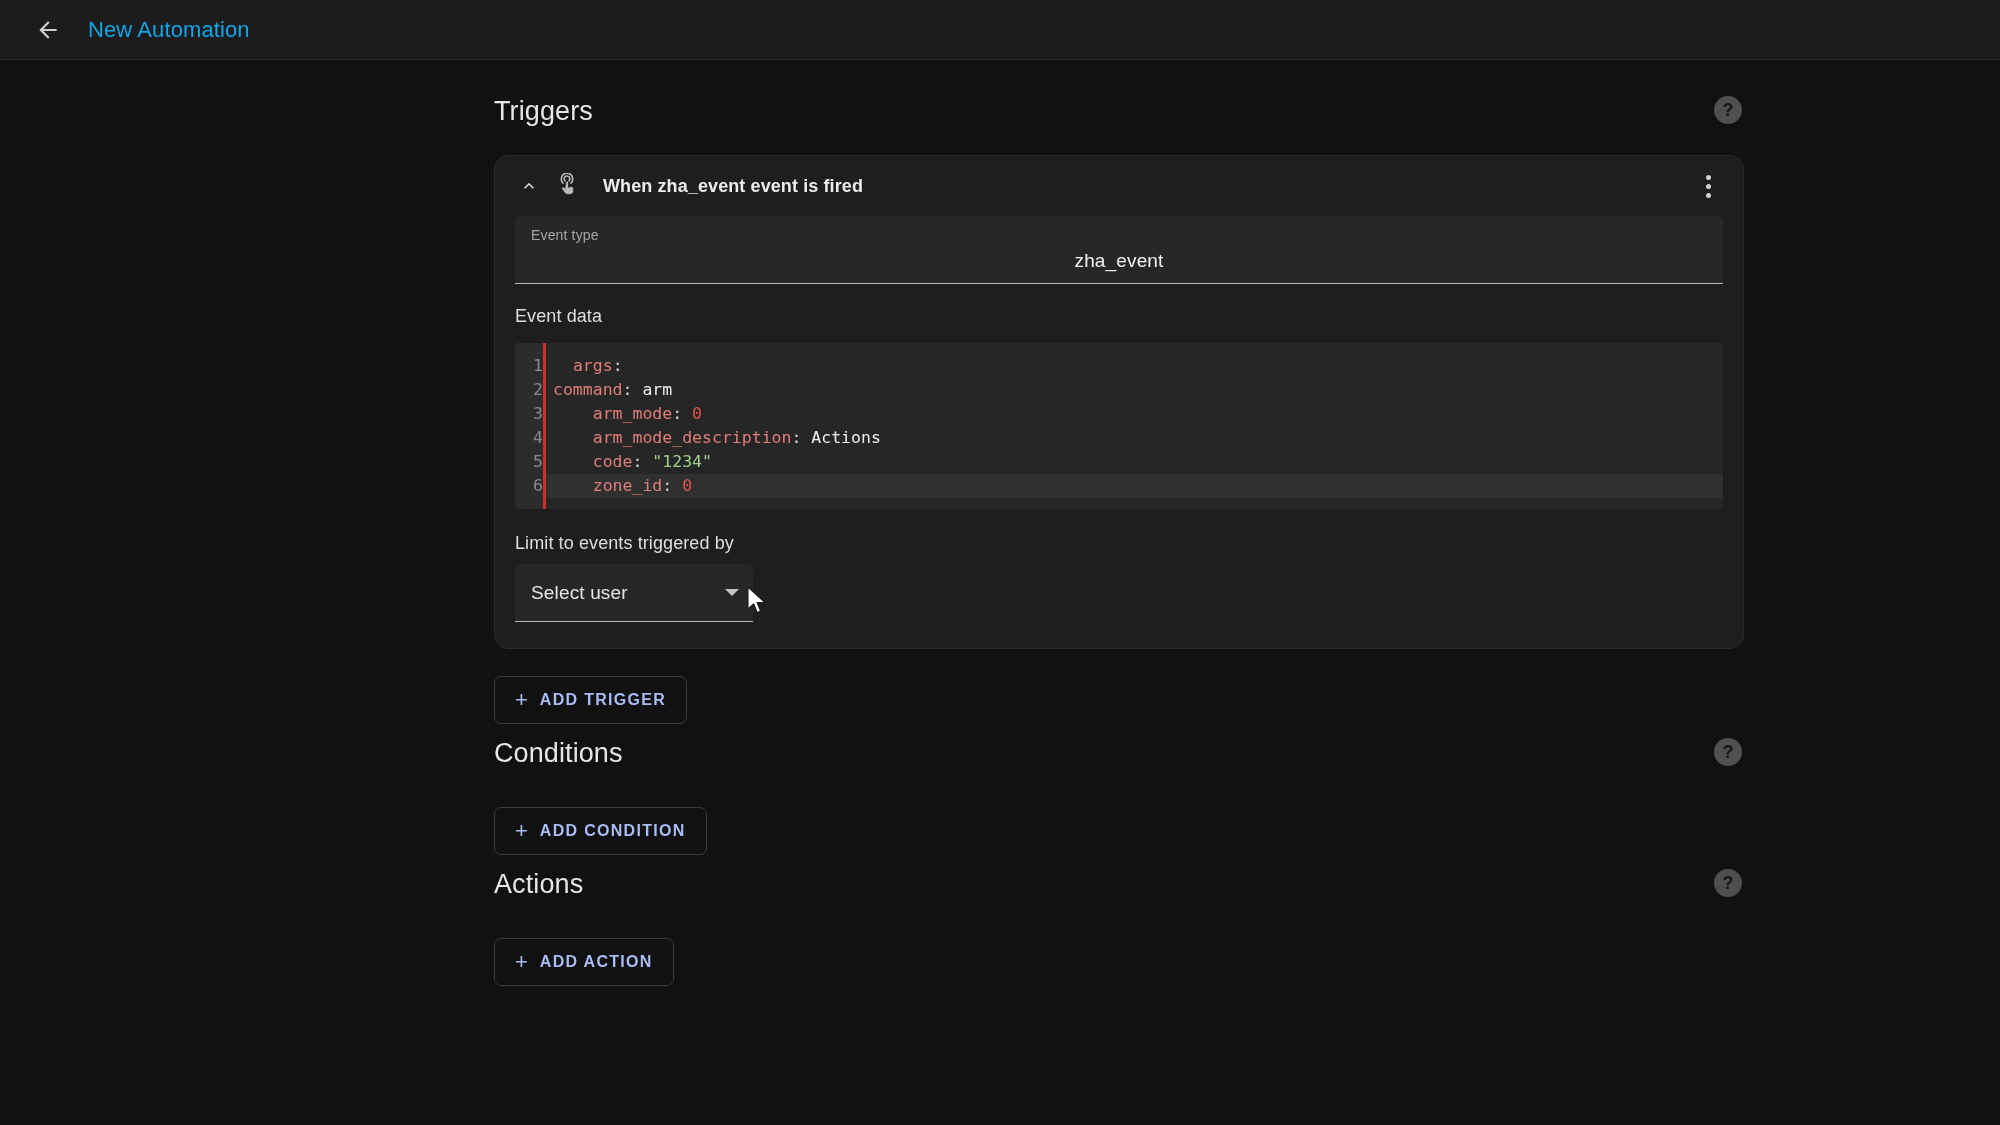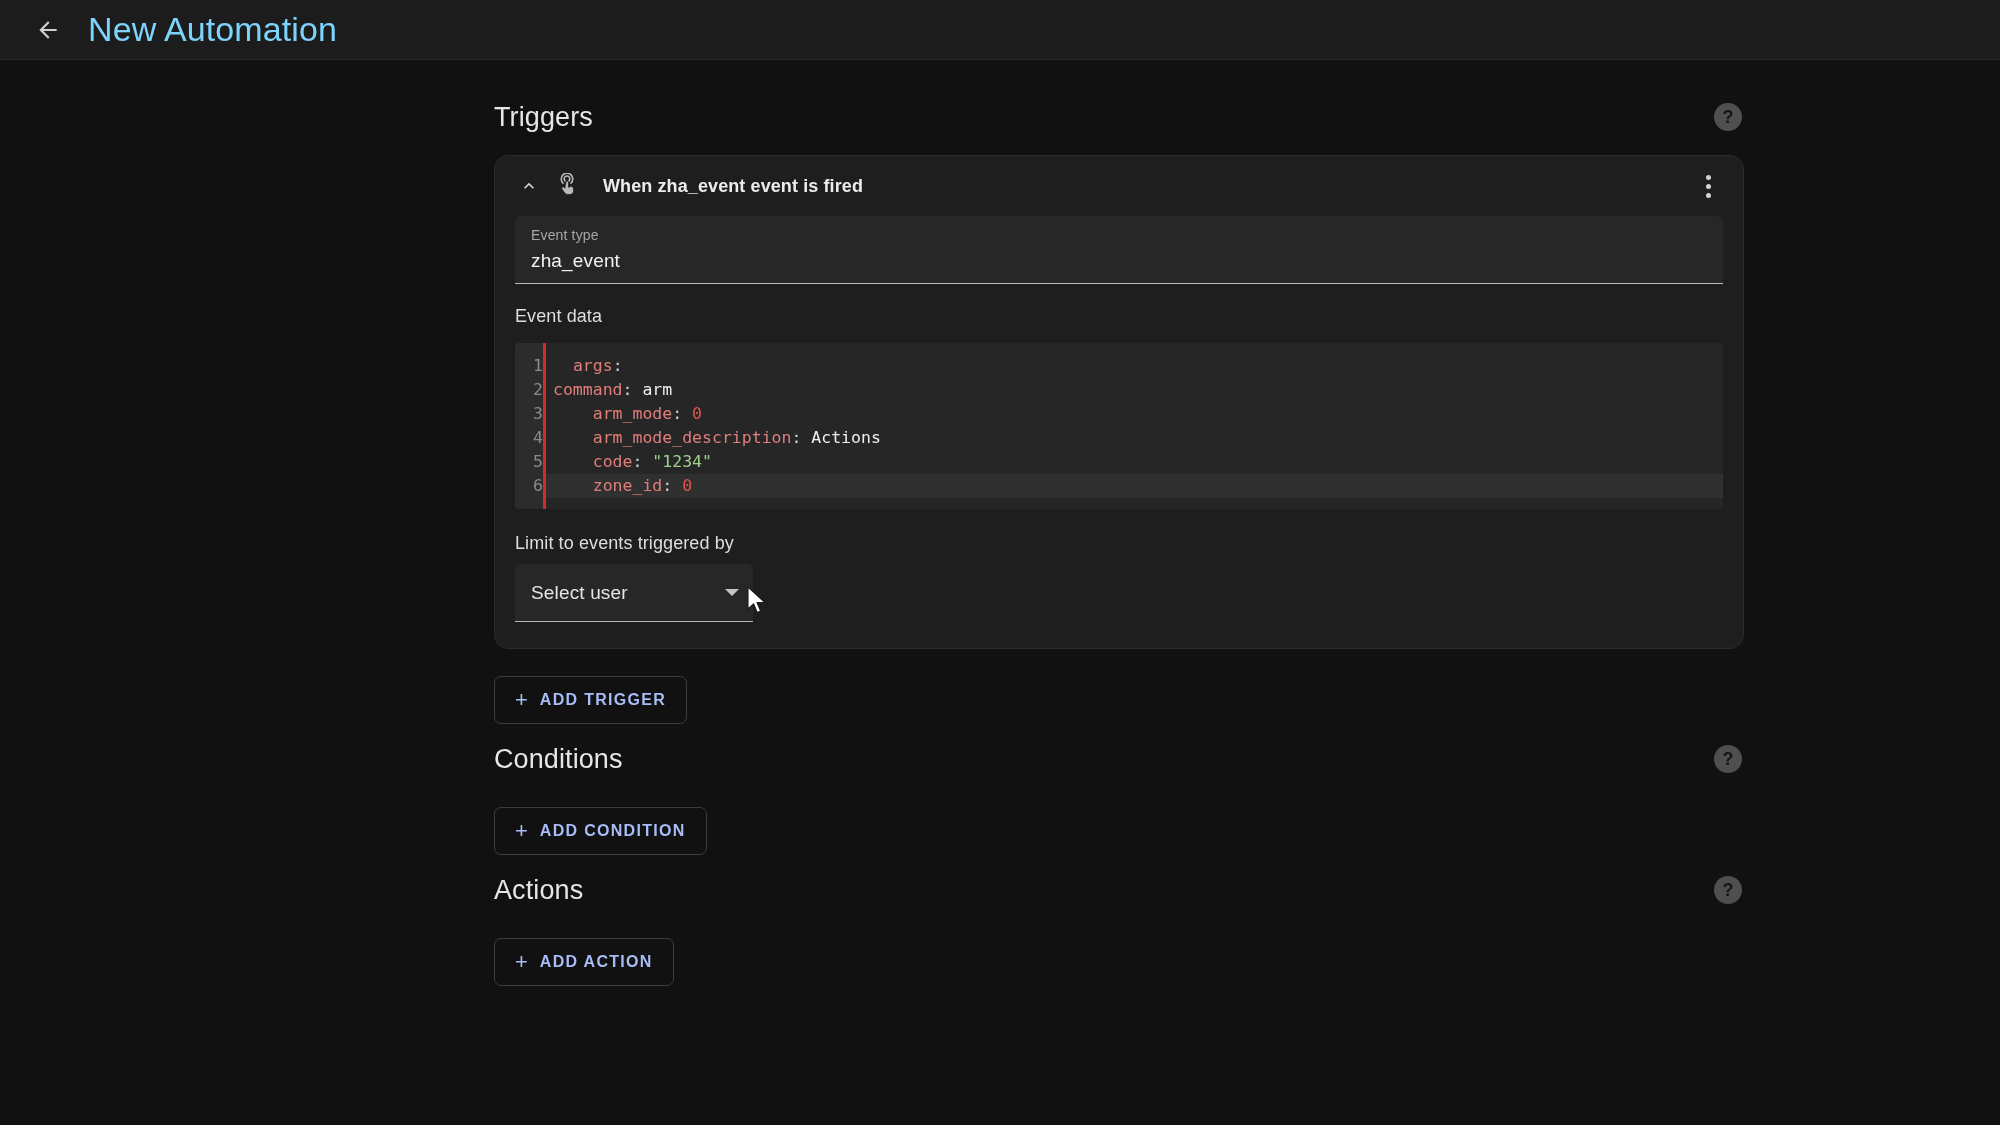--- a/index.html
+++ b/index.html
@@ -32,23 +32,23 @@
     width: 48px; height: 48px;
     margin-left: 24px;
     border-radius: 50%;
     display: flex; align-items: center; justify-content: center;
     cursor: pointer;
     flex: 0 0 auto;
   }
   #back-btn svg { display: block; }
   #toolbar-title {
     margin-left: 16px;
-    font-size: 34px;
+    font-size: 22px;
     font-weight: 400;
-    color: #7dd3fc;
+    color: #0ea5e9;
     letter-spacing: 0.1px;
     white-space: nowrap;
   }
 
   
   #content {
     position: absolute;
     top: 60px; left: 0;
     width: 2000px;
     height: 1065px;
@@ -59,21 +59,20 @@
   .config-column {
     position: relative;
     width: 1250px;
     margin-left: 494px;
     padding-top: 36px;
   }
 
   
   .section-head {
     display: flex;
-    align-items: center;
     justify-content: space-between;
     height: 42px;
   }
   .section-title {
     font-size: 27px;
     font-weight: 400;
     color: #e6e6e6;
     letter-spacing: 0.1px;
   }
   .help-icon {
@@ -159,20 +158,21 @@
     color: #a6a6a6;
     line-height: 18px;
     letter-spacing: 0.15px;
   }
   .textfield-value {
     font-size: 19px;
     color: #f2f2f2;
     line-height: 28px;
     margin-top: 3px;
     letter-spacing: 0.15px;
+    text-align: center;
   }
 
   .field-caption {
     font-size: 18px;
     color: #dedede;
     margin-top: 22px;
     letter-spacing: 0.1px;
   }
 
   

